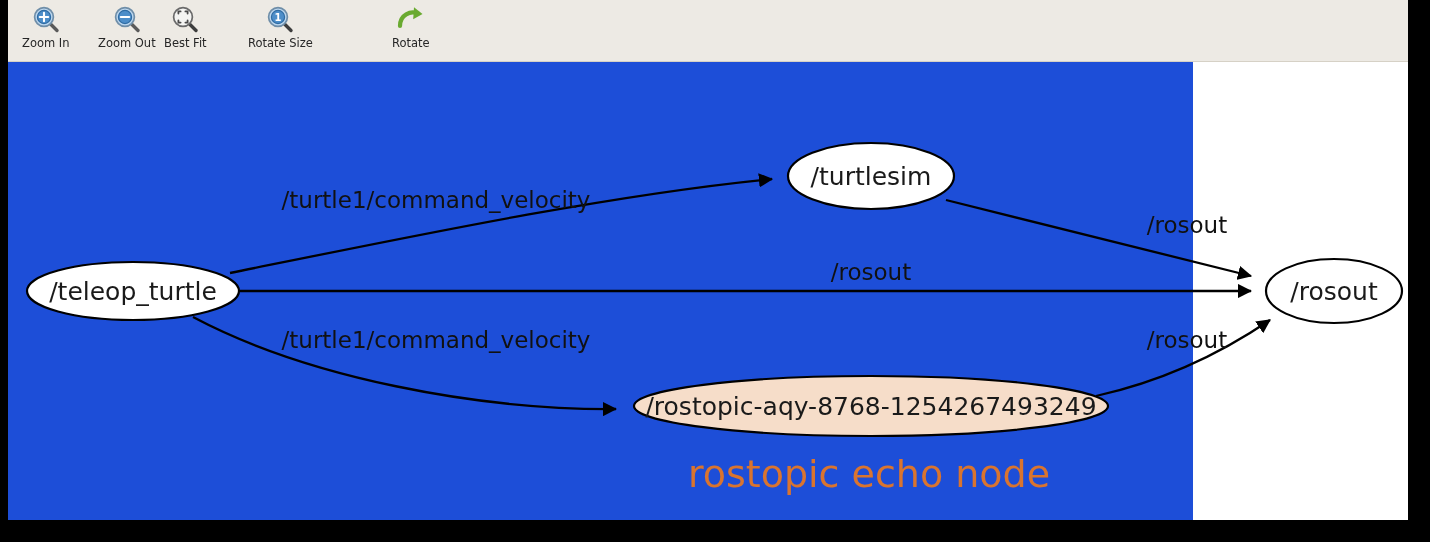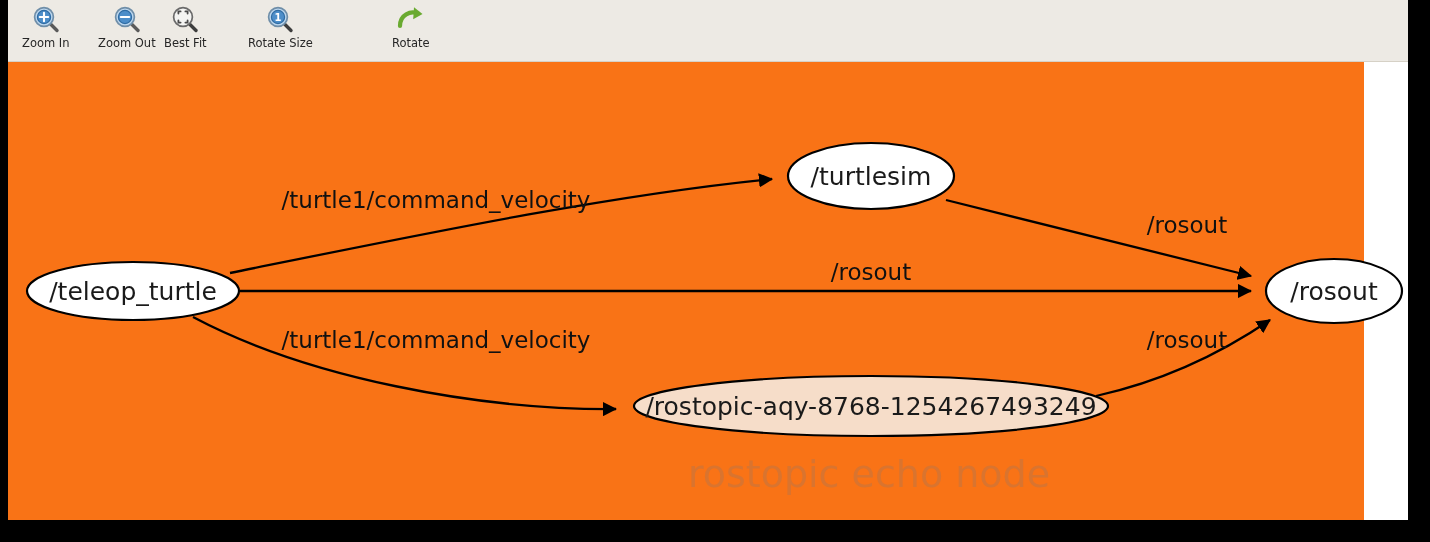--- a/index.html
+++ b/index.html
@@ -55,22 +55,22 @@
     font-size: 11.5px;
     color: #262626;
     line-height: 14px;
     margin-top: 2px;
     white-space: nowrap;
   }
   
   #graph {
     position: absolute;
     left: 0; top: 62px;
-    width: 1356px; height: 458px;
-    background: #f97316;
+    width: 1185px; height: 458px;
+    background: #1d4ed8;
   }
   #graph svg { display: block; }
   .node-ellipse {
     fill: #ffffff;
     stroke: #000000;
     stroke-width: 2.2;
   }
   .node-ellipse.highlight { fill: #f6ddc9; }
   .node-label {
     font-family: "DejaVu Sans", sans-serif;

